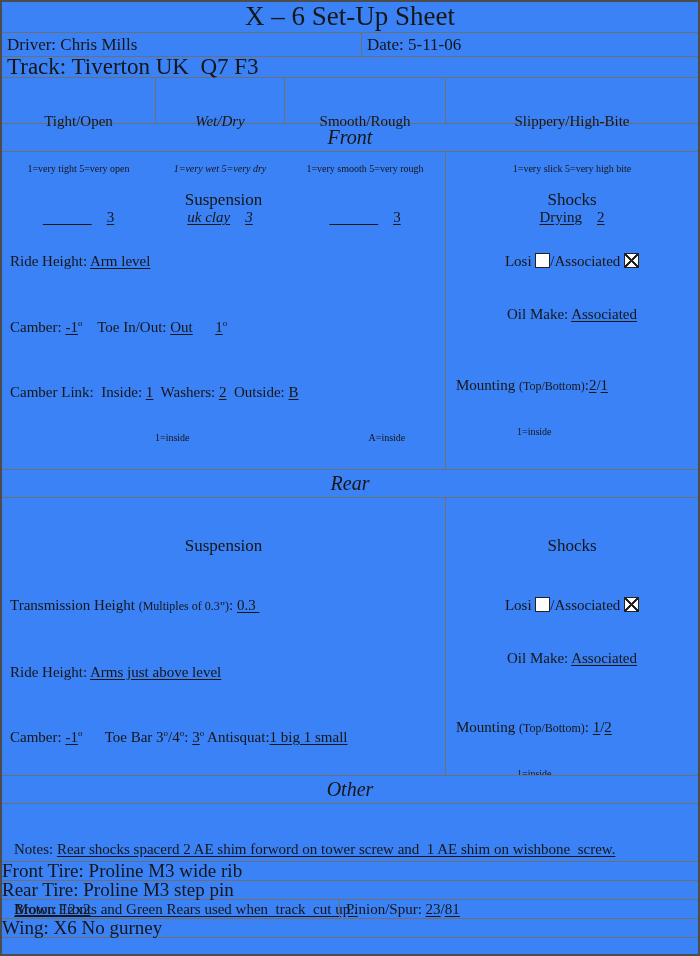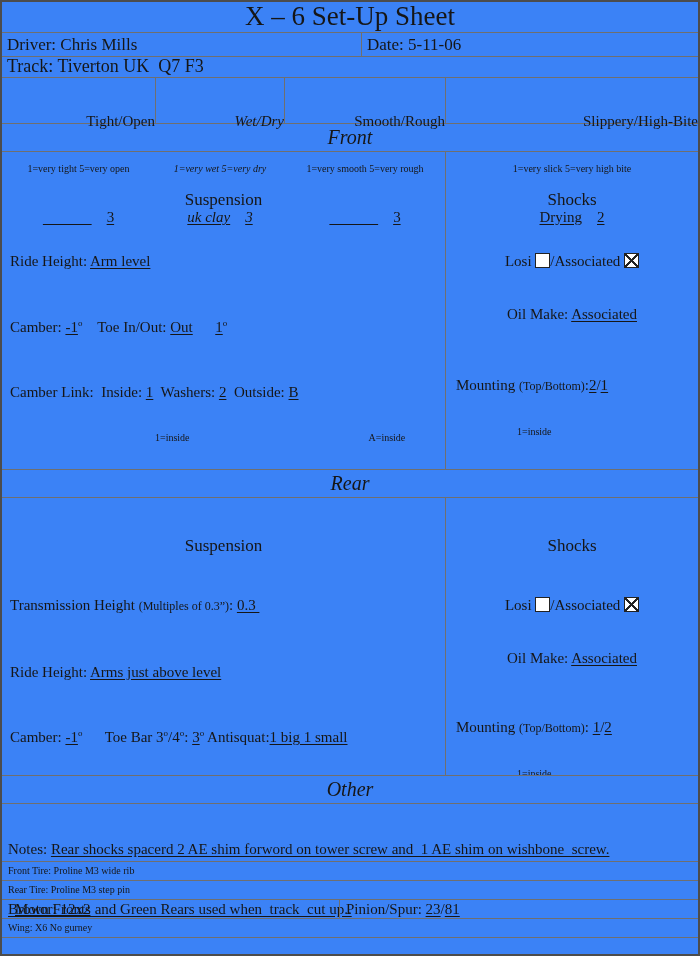--- a/index.html
+++ b/index.html
@@ -9,45 +9,45 @@
     width:700px; height:956px; background:#3b82f6; color:var(--ink);
     border:2px solid var(--bd-dark);
     font-family:"Liberation Serif","DejaVu Serif",serif;
     font-size:15px; overflow:hidden;
   }
   .row{ border-bottom:1px solid var(--bd); white-space:pre-wrap; }
   .r-title{ height:31px; text-align:center; font-size:27px; line-height:29px; }
   .r-dd{ height:24px; display:flex; font-size:17px; }
   .driver-cell{ width:360px; border-right:1px solid var(--bd); padding-left:5px; line-height:23px; }
   .date-cell{ flex:1; padding-left:5px; line-height:23px; }
-  .r-track{ height:21px; font-size:18px; padding-left:5px; line-height:19px; }
+  .r-track{ height:21px; font-size:23px; padding-left:5px; line-height:19px; }
   .r-cond{ height:46px; display:flex; text-align:center; }
   .cond-cell{ border-right:1px solid var(--bd); padding-top:2px; white-space:pre-wrap; }
   .cc1{ width:154px; } .cc2{ width:129px;font-style:italic; } .cc3{ width:161px; } .cc4{ flex:1; border-right:none; }
-  .cond-title{ font-size:15px; line-height:15px;text-align:right; }
+  .cond-title{ font-size:15px; line-height:15px; }
   .cond-scale{ font-size:10px; line-height:11px; }
   .cond-value{ font-size:15px; line-height:17px; margin-top:1px; }
   .banner{ height:28px; text-align:center; font-size:20px; line-height:26px;font-style:italic; }
   .r-cols{ display:flex; }
   .front-cols{ height:318px; } .rear-cols{ height:278px; }
   .susp-cell{ width:444px; border-right:1px solid var(--bd); padding:4px 8px; overflow:hidden; }
   .shocks-cell{ flex:1; padding:4px 10px; overflow:hidden; }
   .sec-title{ text-align:center; font-size:17px; line-height:20px; }
   .center{ text-align:center; }
   .line{ white-space:pre-wrap; line-height:19px; margin:0 0 11px 0; }
   .mb0{ margin-bottom:0; }
   .mb12{ margin-bottom:12px; } .mb13{ margin-bottom:13px; } .mb14{ margin-bottom:14px; }
   .mb16{ margin-bottom:16px; } .mb18{ margin-bottom:18px; }
   .st-mb8{ margin-bottom:8px; } .st-mb6{ margin-bottom:6px; }
   .subnote{ display:flex; font-size:10px; line-height:10px; margin:-3px 0 8px 0; white-space:pre; }
   .f-sn1{ margin-left:145px; } .f-sn2{ margin-left:179px; }
   .m-sn1{ margin-left:61px; }
-  .r-notes{ height:58px; padding:2px 6px; }
+  .r-notes{ height:58px; padding:2px 12px; }
   .notes-l2{ margin-top:7px; }
-  .r-line{ height:19px; padding-left:6px; font-size:10px; line-height:18px; }
+  .r-line{ height:19px; font-size:19px; line-height:18px; }
   .r-mp{ height:19px; display:flex; font-size:15px; }
   .motor-cell{ width:338px; border-right:1px solid var(--bd); padding-left:13px; line-height:18px; white-space:pre-wrap;text-decoration:underline; }
   .pinion-cell{ flex:1; padding-left:6px; line-height:18px; white-space:pre-wrap; }
   .seg-u{ text-decoration:underline; text-underline-offset:2px; }
   .seg-sm{ font-size:12px; }
   .seg-sup{ font-size:9px; vertical-align:super; line-height:0; }
   .seg-cb,.seg-cbx{
     display:inline-block; width:15px; height:15px; border:1px solid #222;
     vertical-align:-2px; background-color:#fff;
   }

